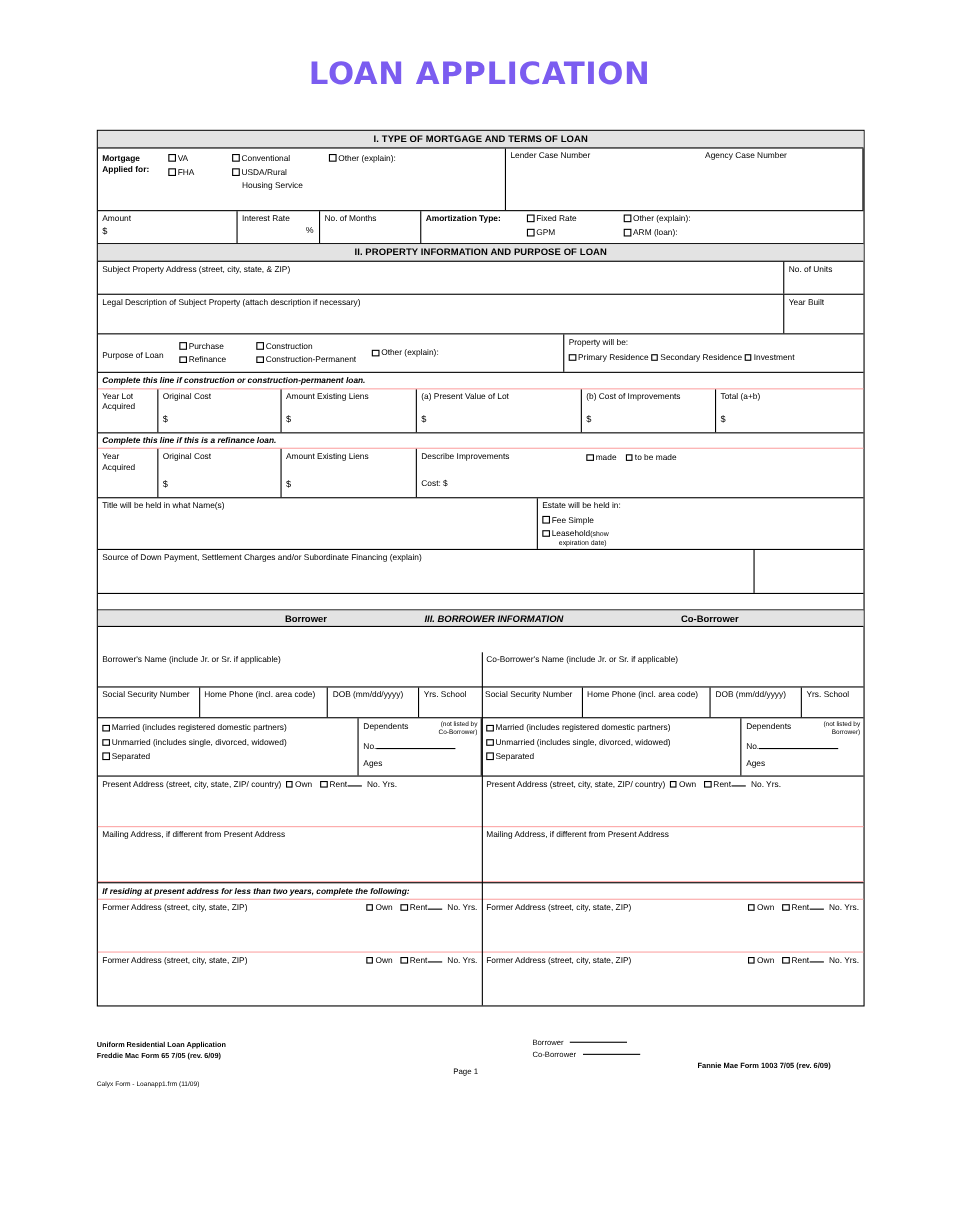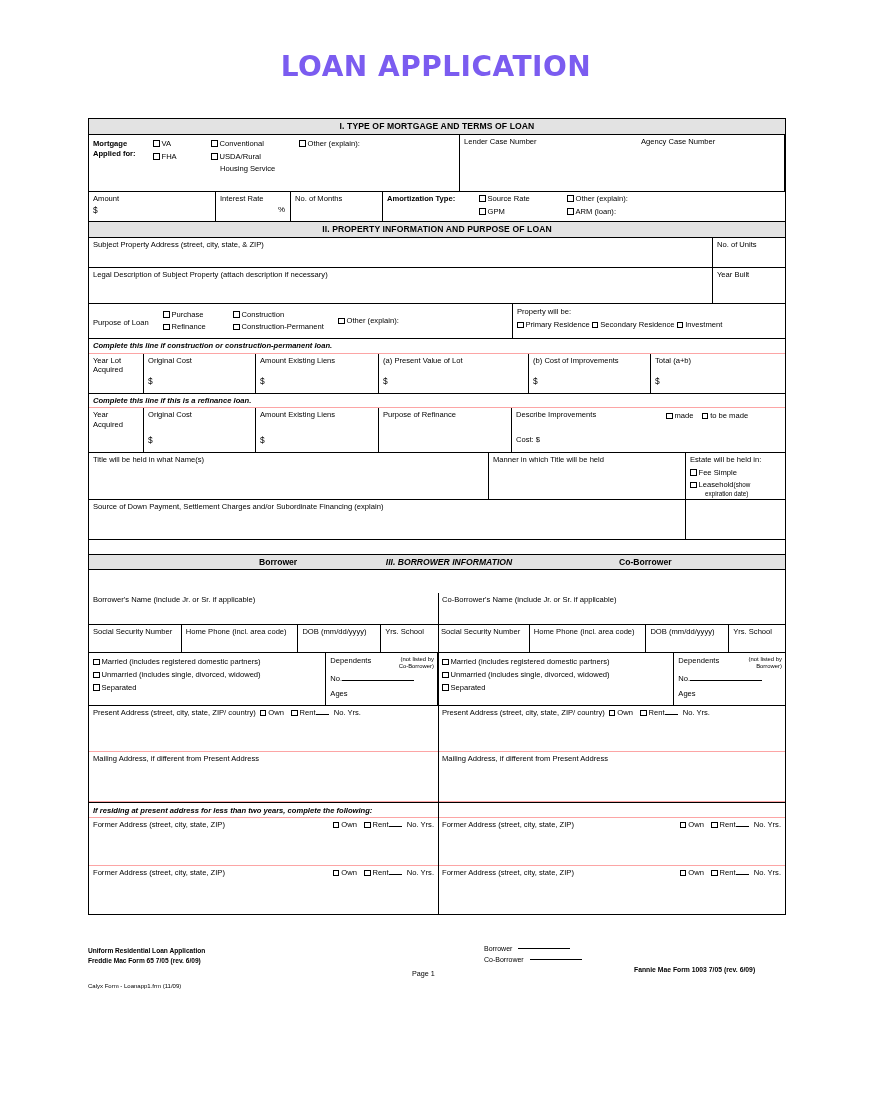--- a/index.html
+++ b/index.html
@@ -214,21 +214,21 @@
       <div class="cell amt-rate br">
         <span class="lbl">Interest Rate</span>
         <span class="pct">%</span>
       </div>
       <div class="cell amt-months br">
         <span class="lbl">No. of Months</span>
       </div>
       <div class="amt-amort">
         <div class="cell amort-lbl">Amortization Type:</div>
         <div class="cell amort-c1">
-          <span class="cbline"><i class="cb"></i><span>Source Rate</span></span>
+          <span class="cbline"><i class="cb"></i><span>Fixed Rate</span></span>
           <span class="cbline"><i class="cb"></i><span>GPM</span></span>
         </div>
         <div class="cell amort-c2">
           <span class="cbline"><i class="cb"></i><span>Other (explain):</span></span>
           <span class="cbline"><i class="cb"></i><span>ARM (loan):</span></span>
         </div>
       </div>
     </div>
 
     <div class="sec-hd">II. PROPERTY INFORMATION AND PURPOSE OF LOAN</div>
@@ -313,41 +313,35 @@
         <span class="lbl">Acquired</span>
       </div>
       <div class="cell rf-orig br">
         <span class="lbl">Original Cost</span>
         <span class="dsign" style="top:27px;">$</span>
       </div>
       <div class="cell rf-liens br">
         <span class="lbl">Amount Existing Liens</span>
         <span class="dsign" style="top:27px;">$</span>
       </div>
-      <div class="cell rf-purp br">
-        <span class="lbl">Purpose of Refinance</span>
-      </div>
       <div class="cell rf-desc">
         <span class="lbl">Describe Improvements</span>
         <span class="lbl" style="position:absolute;top:27px;left:4px;">Cost: $</span>
       </div>
       <div class="cell rf-made">
         <span style="white-space:nowrap;">
           <span><i class="cb"></i><span>made</span></span>
           <span style="margin-left:6px;"><i class="cb"></i><span>to be made</span></span>
         </span>
       </div>
     </div>
 
     <div class="row bb title-row">
       <div class="cell tr-name br">
         <span class="lbl">Title will be held in what Name(s)</span>
-      </div>
-      <div class="cell tr-manner br">
-        <span class="lbl">Manner in which Title will be held</span>
       </div>
       <div class="cell tr-estate">
         <span class="lbl" style="margin-bottom:3px;">Estate will be held in:</span>
         <span class="cbline"><i class="cb"></i><span>Fee Simple</span></span>
         <span class="cbline" style="margin-bottom:0;"><i class="cb"></i><span>Leasehold</span><span class="sm">(show</span></span>
         <span class="sm" style="display:block;padding-left:15px;">expiration date)</span>
       </div>
     </div>
 
     <div class="row bb src-row">

